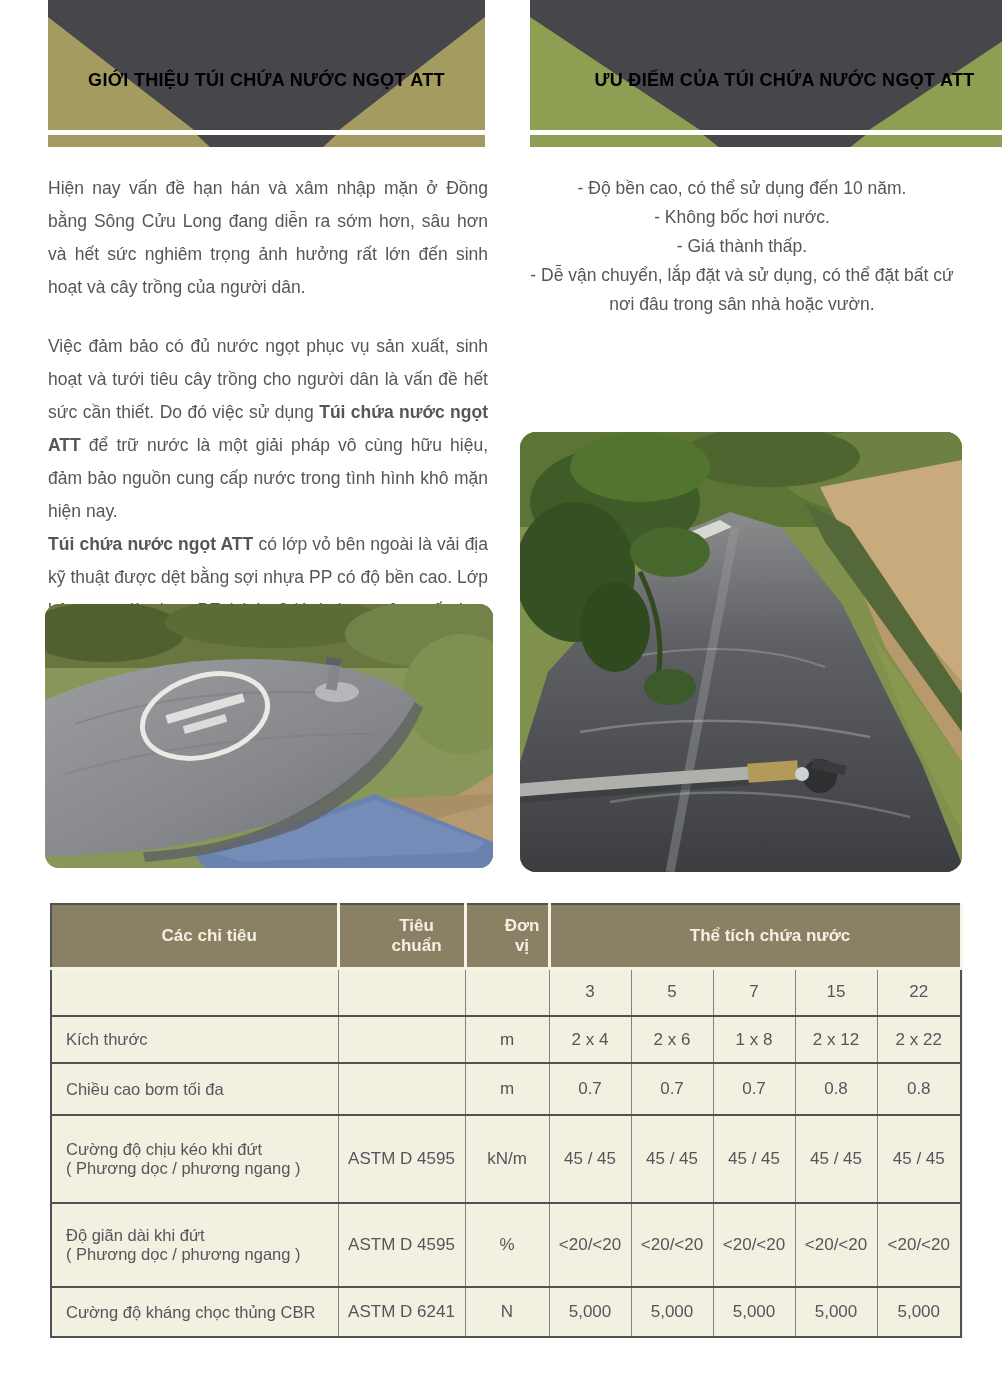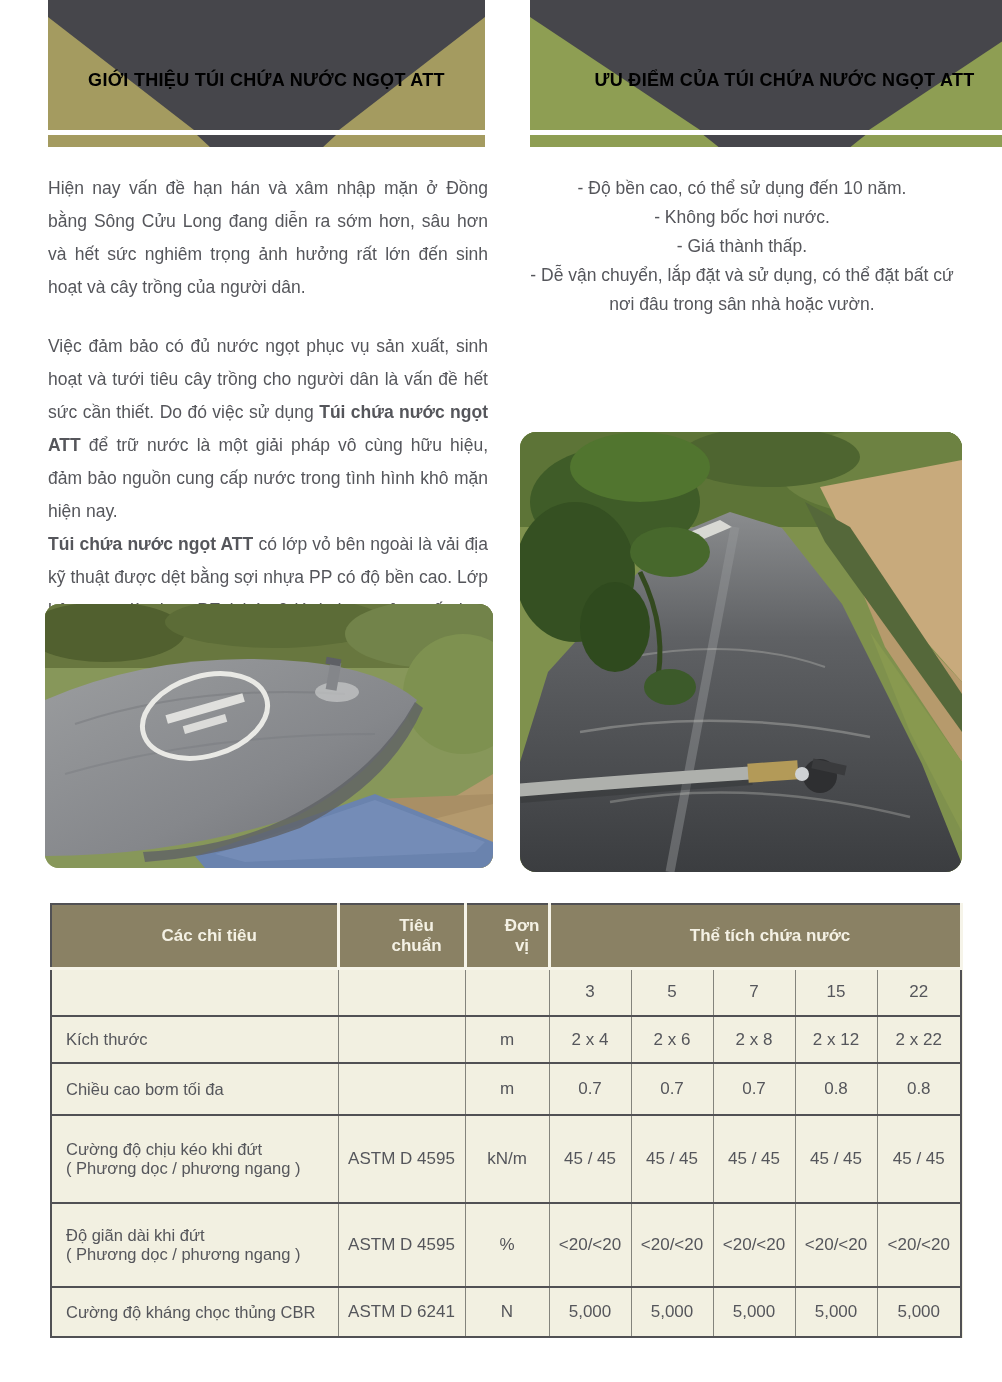--- a/index.html
+++ b/index.html
@@ -188,21 +188,21 @@
     <td>7</td>
     <td>15</td>
     <td>22</td>
   </tr>
   <tr class="rh-1">
     <td class="c-label">Kích thước</td>
     <td></td>
     <td>m</td>
     <td>2 x 4</td>
     <td>2 x 6</td>
-    <td>2 x 8</td>
+    <td>1 x 8</td>
     <td>2 x 12</td>
     <td>2 x 22</td>
   </tr>
   <tr class="rh-2">
     <td class="c-label">Chiều cao bơm tối đa</td>
     <td></td>
     <td>m</td>
     <td>0.7</td>
     <td>0.7</td>
     <td>0.7</td>

